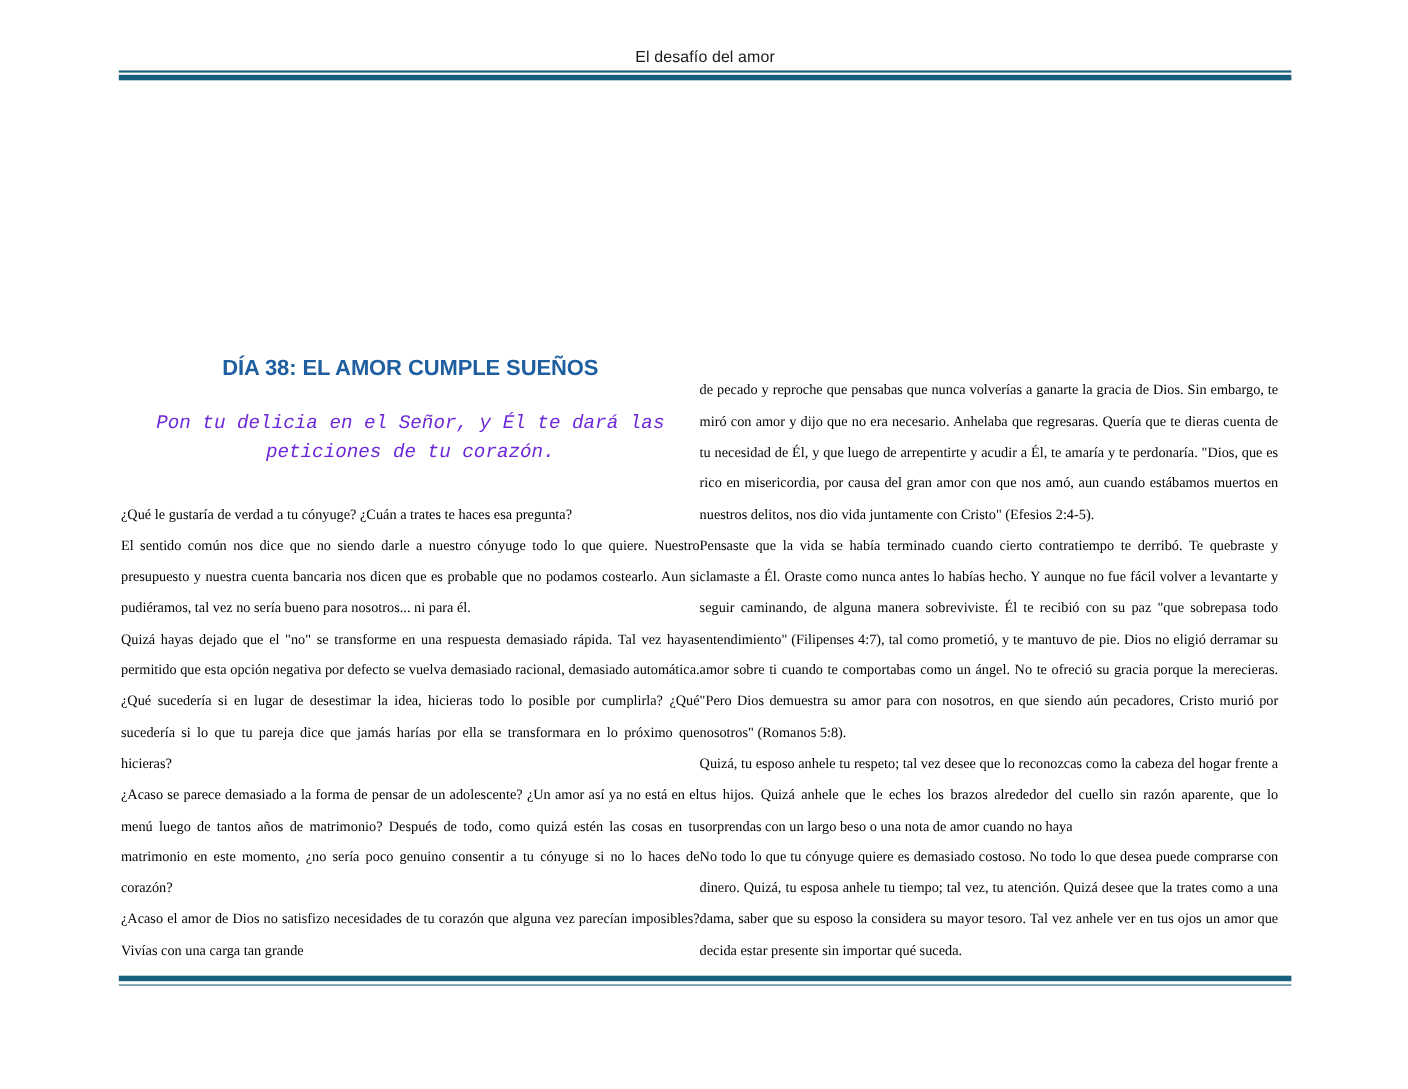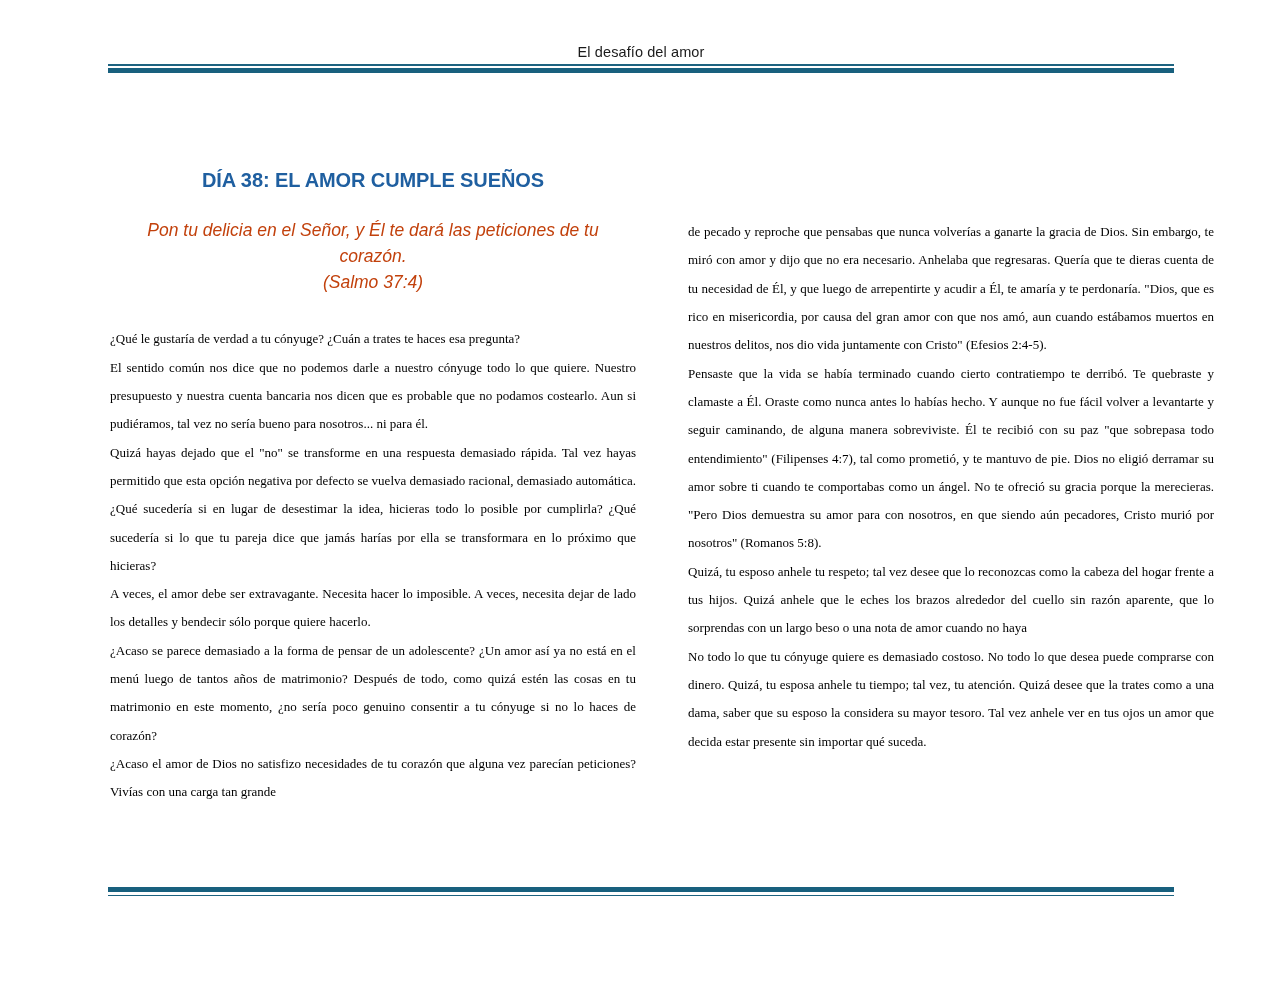--- a/index.html
+++ b/index.html
@@ -102,47 +102,46 @@
   }
 
   
   .columns {
     position: absolute;
     left: 110px;
     top: 96px;
     width: 1104px;
     height: 782px;
     display: flex;
-    gap: 52px;
-    align-items: center;
+    align-items: flex-end;
   }
 
   .column {
     width: 526px;
     flex: 0 0 526px;
   }
 
   .chapter-title {
     font-family: "Liberation Sans", "DejaVu Sans", sans-serif;
     font-size: 20px;
     font-weight: bold;
     color: #1f5fa0;
     text-align: center;
     line-height: 26px;
     margin: 0 0 6px 0;
     letter-spacing: -0.1px;
   }
 
   .epigraph {
-    font-family: Liberation Sans, sans-serif;
+    font-family: Liberation Mono, monospace;
     font-style: italic;
     font-size: 17.5px;
     line-height: 26px;
     text-align: center;
-    color: #c2410c;
+    color: #6d28d9;
     margin: 24px 6px 30px 6px;
   }
 
   .epigraph .ref {
     display: block;
   }
 
   p.body-par {
     font-family: "Liberation Serif", "DejaVu Serif", serif;
     font-size: 13px;
@@ -172,29 +171,27 @@
     <div class="rule-thick"></div>
   </div>
 
   <div class="columns">
 
     <div class="column">
       <h1 class="chapter-title">DÍA 38: EL AMOR CUMPLE SUEÑOS</h1>
 
       <div class="epigraph">
         <span>Pon tu delicia en el Señor, y Él te dará las peticiones de tu corazón.</span>
-        <span class="ref">(Salmo 37:4)</span>
       </div>
 
       <p class="body-par">¿Qué le gustaría de verdad a tu cónyuge? ¿Cuán a trates te haces esa pregunta?</p>
-      <p class="body-par">El sentido común nos dice que no podemos darle a nuestro cónyuge todo lo que quiere. Nuestro presupuesto y nuestra cuenta bancaria nos dicen que es probable que no podamos costearlo. Aun si pudiéramos, tal vez no sería bueno para nosotros... ni para él.</p>
+      <p class="body-par">El sentido común nos dice que no siendo darle a nuestro cónyuge todo lo que quiere. Nuestro presupuesto y nuestra cuenta bancaria nos dicen que es probable que no podamos costearlo. Aun si pudiéramos, tal vez no sería bueno para nosotros... ni para él.</p>
       <p class="body-par">Quizá hayas dejado que el "no" se transforme en una respuesta demasiado rápida. Tal vez hayas permitido que esta opción negativa por defecto se vuelva demasiado racional, demasiado automática. ¿Qué sucedería si en lugar de desestimar la idea, hicieras todo lo posible por cumplirla? ¿Qué sucedería si lo que tu pareja dice que jamás harías por ella se transformara en lo próximo que hicieras?</p>
-      <p class="body-par">A veces, el amor debe ser extravagante. Necesita hacer lo imposible. A veces, necesita dejar de lado los detalles y bendecir sólo porque quiere hacerlo.</p>
       <p class="body-par">¿Acaso se parece demasiado a la forma de pensar de un adolescente? ¿Un amor así ya no está en el menú luego de tantos años de matrimonio? Después de todo, como quizá estén las cosas en tu matrimonio en este momento, ¿no sería poco genuino consentir a tu cónyuge si no lo haces de corazón?</p>
-      <p class="body-par">¿Acaso el amor de Dios no satisfizo necesidades de tu corazón que alguna vez parecían peticiones? Vivías con una carga tan grande</p>
+      <p class="body-par">¿Acaso el amor de Dios no satisfizo necesidades de tu corazón que alguna vez parecían imposibles? Vivías con una carga tan grande</p>
     </div>
 
     <div class="column">
       <p class="body-par">de pecado y reproche que pensabas que nunca volverías a ganarte la gracia de Dios. Sin embargo, te miró con amor y dijo que no era necesario. Anhelaba que regresaras. Quería que te dieras cuenta de tu necesidad de Él, y que luego de arrepentirte y acudir a Él, te amaría y te perdonaría. "Dios, que es rico en misericordia, por causa del gran amor con que nos amó, aun cuando estábamos muertos en nuestros delitos, nos dio vida juntamente con Cristo" (Efesios 2:4-5).</p>
       <p class="body-par">Pensaste que la vida se había terminado cuando cierto contratiempo te derribó. Te quebraste y clamaste a Él. Oraste como nunca antes lo habías hecho. Y aunque no fue fácil volver a levantarte y seguir caminando, de alguna manera sobreviviste. Él te recibió con su paz "que sobrepasa todo entendimiento" (Filipenses 4:7), tal como prometió, y te mantuvo de pie. Dios no eligió derramar su amor sobre ti cuando te comportabas como un ángel. No te ofreció su gracia porque la merecieras. "Pero Dios demuestra su amor para con nosotros, en que siendo aún pecadores, Cristo murió por nosotros" (Romanos 5:8).</p>
       <p class="body-par">Quizá, tu esposo anhele tu respeto; tal vez desee que lo reconozcas como la cabeza del hogar frente a tus hijos. Quizá anhele que le eches los brazos alrededor del cuello sin razón aparente, que lo sorprendas con un largo beso o una nota de amor cuando no haya</p>
       <p class="body-par">No todo lo que tu cónyuge quiere es demasiado costoso. No todo lo que desea puede comprarse con dinero. Quizá, tu esposa anhele tu tiempo; tal vez, tu atención. Quizá desee que la trates como a una dama, saber que su esposo la considera su mayor tesoro. Tal vez anhele ver en tus ojos un amor que decida estar presente sin importar qué suceda.</p>
     </div>
 
   </div>

